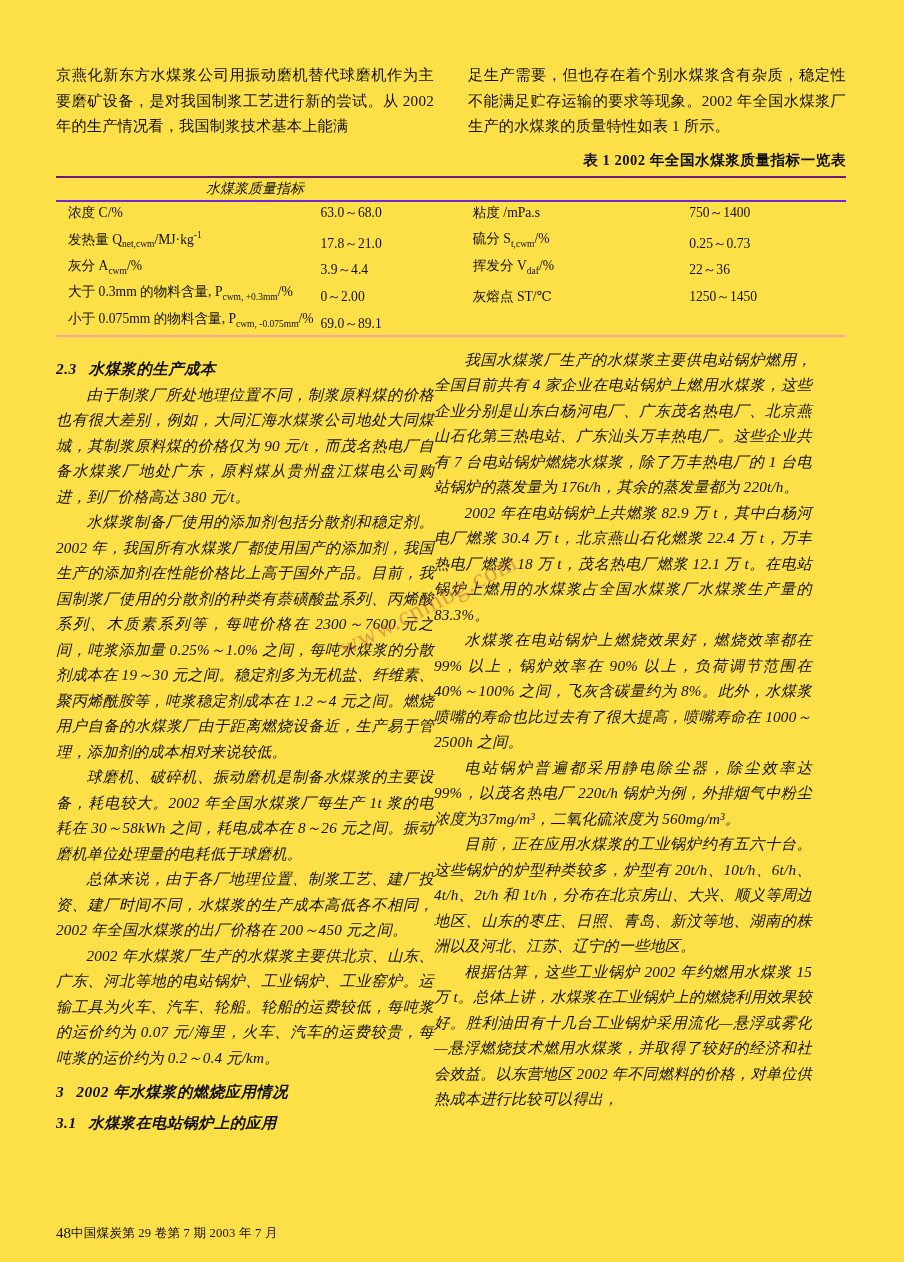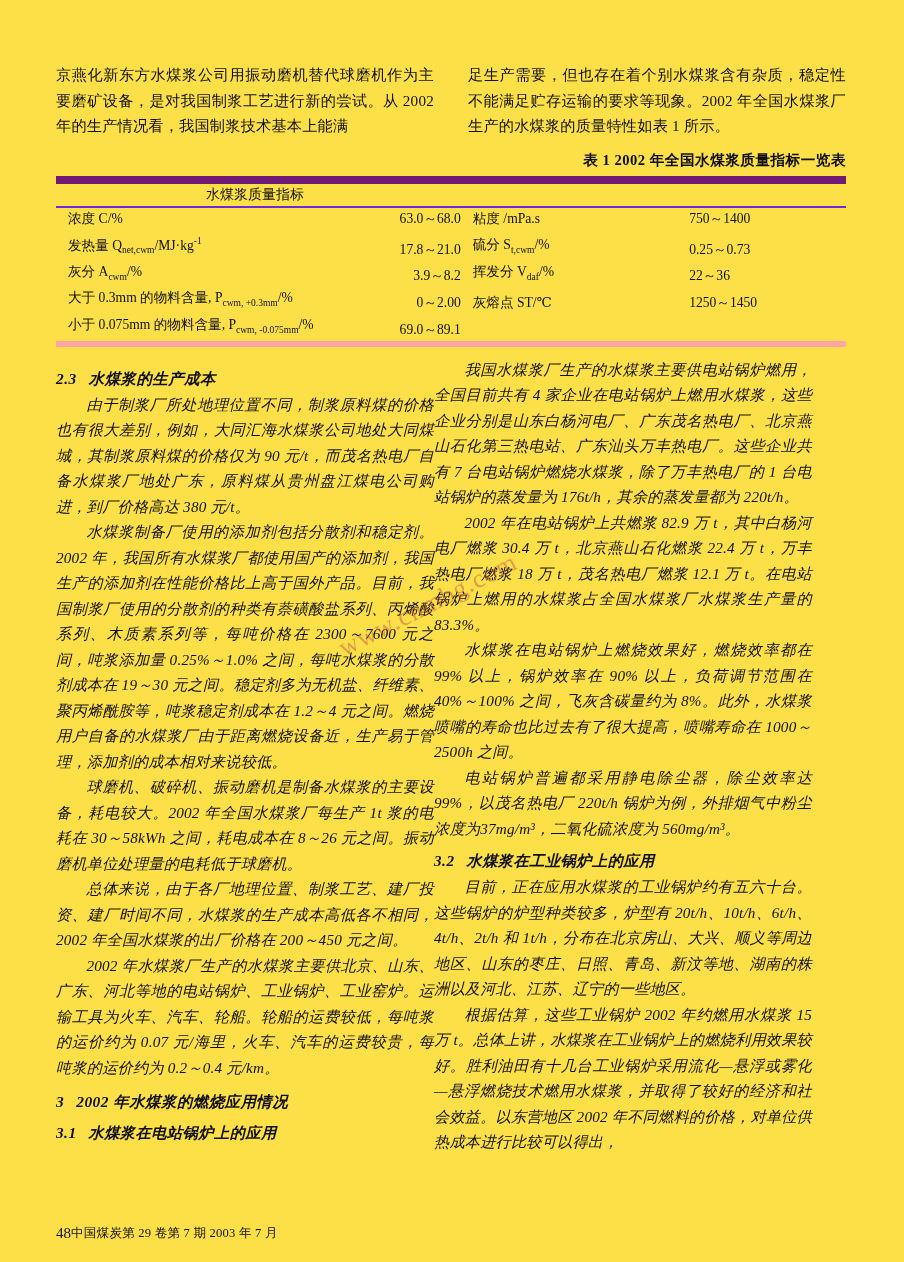--- a/index.html
+++ b/index.html
@@ -62,30 +62,30 @@
   table.qtab {
     border-collapse: collapse;
     width: 100%;
     font-size: 13.6px;
   }
   table.qtab td {
     padding: 1px 2px;
     vertical-align: bottom;
     line-height: 20px;
   }
-  .rule-top td { border-top: 8px solid #701a75; }
+  .rule-top td { border-top: 2px solid #701a75; font-style: italic; }
   .rule-mid td { border-top: 2px solid #6d28d9; }
-  .rule-bot td { border-bottom: 6px solid #fca5a5; }
+  .rule-bot td { border-bottom: 2px solid #fca5a5; }
   .grouphead {
     text-align: left;
     padding-left: 150px !important;
     font-size: 14px;
   }
   .c-label { width: 255px; padding-left: 12px !important; }
-  .c-val   { width: 145px; text-align: right; font-family: Liberation Serif, serif; }
+  .c-val   { width: 145px; text-align: left; font-family: Liberation Serif, serif; }
   .c-label2{ width: 215px; padding-left: 10px !important; }
   .c-val2  { width: 160px; text-align: left; padding-left: 6px !important; }
   sub { font-size: 9.5px; }
   sup { font-size: 9.5px; }
   
   h3.sec {
     font-size: 15.4px;
     font-weight: bold;
     margin: 12px 0 2px 0;
     letter-spacing: 0.5px;
@@ -154,21 +154,21 @@
           <td class="c-val2">750～1400</td>
         </tr>
         <tr>
           <td class="c-label"><span>发热量 Q</span><sub>net,cwm</sub><span>/MJ·kg</span><sup>-1</sup></td>
           <td class="c-val">17.8～21.0</td>
           <td class="c-label2"><span>硫分 S</span><sub>t,cwm</sub><span>/%</span></td>
           <td class="c-val2">0.25～0.73</td>
         </tr>
         <tr>
           <td class="c-label"><span>灰分 A</span><sub>cwm</sub><span>/%</span></td>
-          <td class="c-val">3.9～8.2</td>
+          <td class="c-val">3.9～4.4</td>
           <td class="c-label2"><span>挥发分 V</span><sub>daf</sub><span>/%</span></td>
           <td class="c-val2">22～36</td>
         </tr>
         <tr>
           <td class="c-label"><span>大于 0.3mm 的物料含量, P</span><sub>cwm, +0.3mm</sub><span>/%</span></td>
           <td class="c-val">0～2.00</td>
           <td class="c-label2">灰熔点 ST/℃</td>
           <td class="c-val2">1250～1450</td>
         </tr>
         <tr class="rule-bot">
@@ -198,23 +198,20 @@
         <h3 class="sub">
           <span class="num">3.1</span><span>水煤浆在电站锅炉上的应用</span>
         </h3>
       </div>
 
       <div class="col">
         <p class="ind">我国水煤浆厂生产的水煤浆主要供电站锅炉燃用，全国目前共有 4 家企业在电站锅炉上燃用水煤浆，这些企业分别是山东白杨河电厂、广东茂名热电厂、北京燕山石化第三热电站、广东汕头万丰热电厂。这些企业共有 7 台电站锅炉燃烧水煤浆，除了万丰热电厂的 1 台电站锅炉的蒸发量为 176t/h，其余的蒸发量都为 220t/h。</p>
         <p class="ind">2002 年在电站锅炉上共燃浆 82.9 万 t，其中白杨河电厂燃浆 30.4 万 t，北京燕山石化燃浆 22.4 万 t，万丰热电厂燃浆 18 万 t，茂名热电厂燃浆 12.1 万 t。在电站锅炉上燃用的水煤浆占全国水煤浆厂水煤浆生产量的 83.3%。</p>
         <p class="ind">水煤浆在电站锅炉上燃烧效果好，燃烧效率都在 99% 以上，锅炉效率在 90% 以上，负荷调节范围在 40%～100% 之间，飞灰含碳量约为 8%。此外，水煤浆喷嘴的寿命也比过去有了很大提高，喷嘴寿命在 1000～2500h 之间。</p>
         <p class="ind">电站锅炉普遍都采用静电除尘器，除尘效率达 99%，以茂名热电厂 220t/h 锅炉为例，外排烟气中粉尘浓度为37mg/m³，二氧化硫浓度为 560mg/m³。</p>
-        <h3 class="sub">
-          <span class="num">3.2</span><span>水煤浆在工业锅炉上的应用</span>
-        </h3>
         <p class="ind">目前，正在应用水煤浆的工业锅炉约有五六十台。这些锅炉的炉型种类较多，炉型有 20t/h、10t/h、6t/h、4t/h、2t/h 和 1t/h，分布在北京房山、大兴、顺义等周边地区、山东的枣庄、日照、青岛、新汶等地、湖南的株洲以及河北、江苏、辽宁的一些地区。</p>
         <p class="ind">根据估算，这些工业锅炉 2002 年约燃用水煤浆 15 万 t。总体上讲，水煤浆在工业锅炉上的燃烧利用效果较好。胜利油田有十几台工业锅炉采用流化—悬浮或雾化—悬浮燃烧技术燃用水煤浆，并取得了较好的经济和社会效益。以东营地区 2002 年不同燃料的价格，对单位供热成本进行比较可以得出，</p>
       </div>
 
     </div>
   </div>
 
   <div class="watermark">www.cnmbg.com</div>
 
   <div class="footer">

